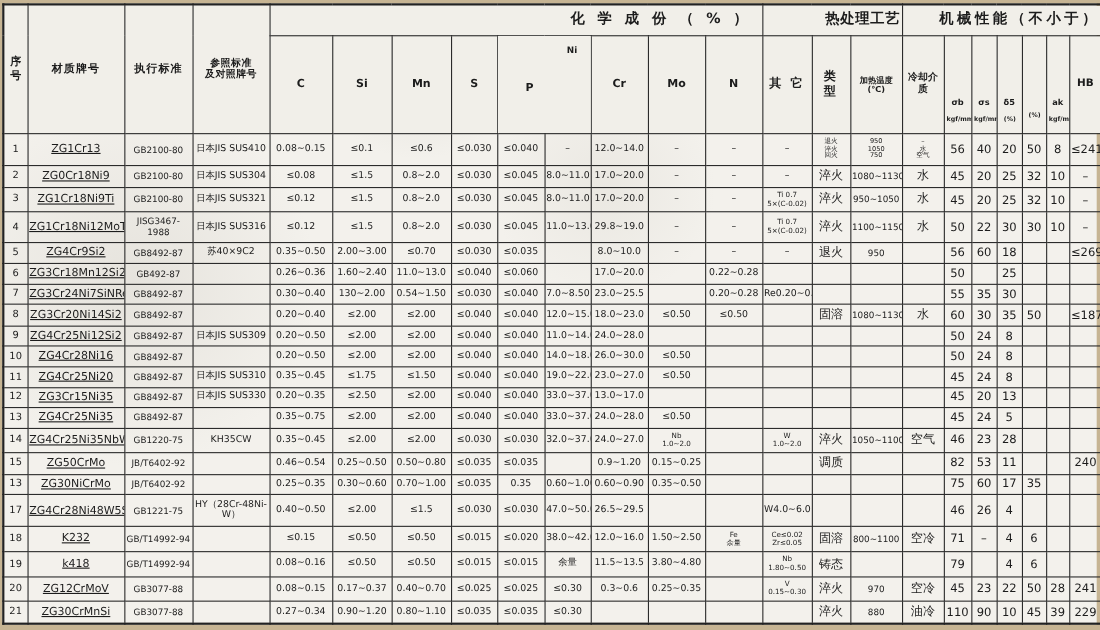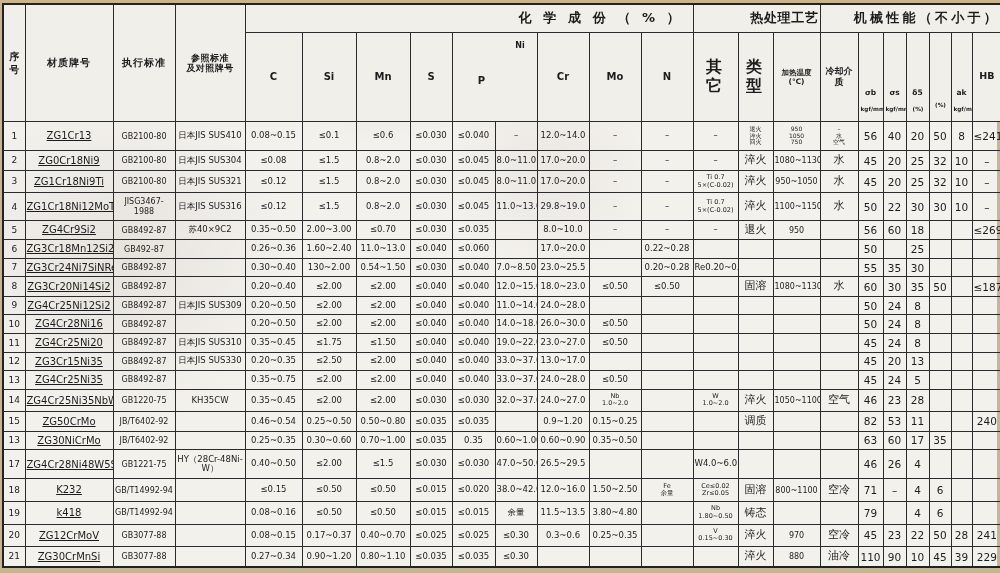--- a/index.html
+++ b/index.html
@@ -32,21 +32,21 @@
   }
   table{border:2px solid #222;}
   thead th{font-weight:bold;background:#f1efe9;}
   .grp{font-size:13px;letter-spacing:.05em;text-align:right;}
   .grp-chem{letter-spacing:.9em;text-indent:.9em;}
   .grp-mech{letter-spacing:.25em;}
   .h-seq{font-size:10px;line-height:1.3;}
   .h-main{font-size:10px;letter-spacing:.1em;}
   .h-ref{font-size:9px;letter-spacing:.05em;}
   .h-el{font-size:10px;}
-  .h-heat{font-size:16px;letter-spacing:.2em;}
+  .h-heat{font-size:11px;letter-spacing:.2em;}
   .h-temp{font-size:7.5px;line-height:1.2;letter-spacing:0;}
   .h-cool{font-size:9px;letter-spacing:0;}
   .h-mechsub{font-size:7px;line-height:1.2;font-weight:bold;}
   .h-mechsub .sym{font-size:7.5px;display:block;margin-top:47px;}
   .h-mechsub .unit{font-size:6px;display:block;transform:scale(.95);}
   .h-hb{font-size:9.5px;}
   .pni{position:relative;}
   .pni .p-lab{position:absolute;left:30%;top:48%;font-size:10px;}
   .pni .ni-lab{position:absolute;right:14%;top:10%;font-size:8px;}
   
@@ -541,21 +541,21 @@
           <td class="c-chem">≤0.035</td>
           <td class="c-chem">0.35</td>
           <td class="c-chem">0.60~1.00</td>
           <td class="c-chem">0.60~0.90</td>
           <td class="c-chem">0.35~0.50</td>
           <td class="c-chem"></td>
           <td class="c-chem"></td>
           <td class="c-type"></td>
           <td class="c-temp"></td>
           <td class="c-cool"></td>
-          <td class="c-mech">63</td>
+          <td class="c-mech">75</td>
           <td class="c-mech">60</td>
           <td class="c-mech">17</td>
           <td class="c-mech">35</td>
           <td class="c-mech"></td>
           <td class="c-mech"></td>
         </tr>
         <tr>
           <td class="c-seq">17</td>
           <td class="c-grade">ZG4Cr28Ni48W5Si2</td>
           <td class="c-std">GB1221-75</td>

